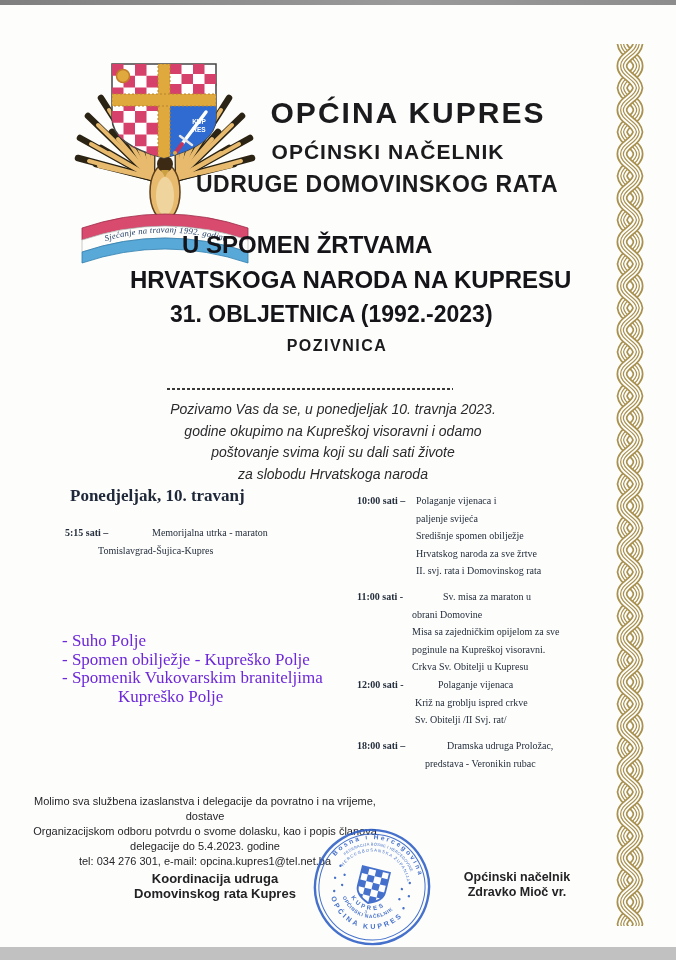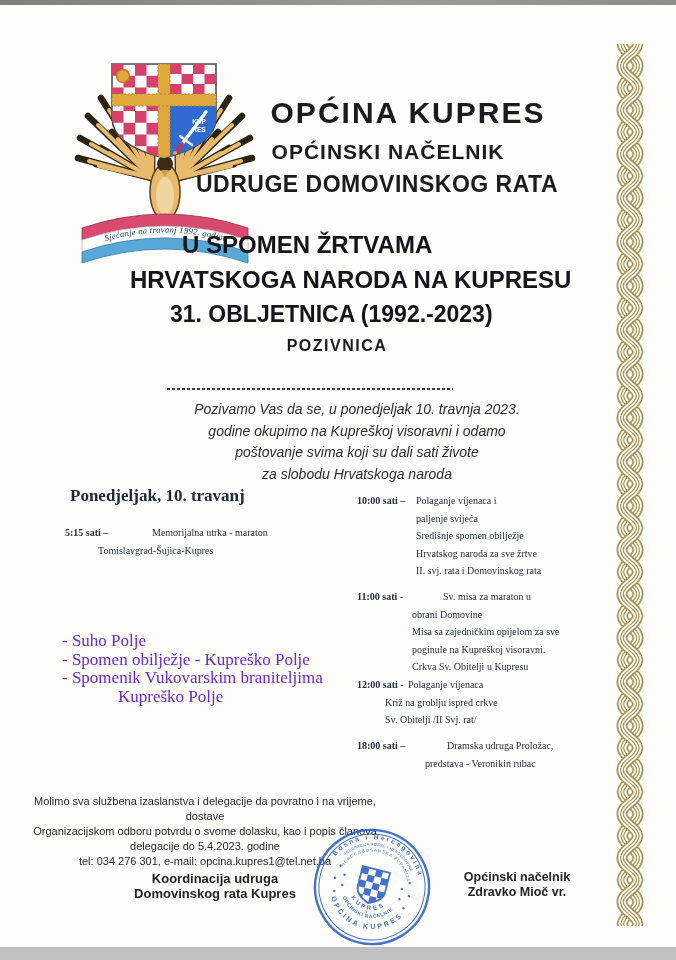--- a/index.html
+++ b/index.html
@@ -18,33 +18,33 @@
   .org1{left:228px;top:96px;width:360px;font-size:30px;letter-spacing:2px;}
   .org2{left:208px;top:140px;width:360px;font-size:21px;letter-spacing:1px;}
   .org3{left:196px;top:171px;width:360px;font-size:23px;letter-spacing:.5px;}
   .mem{font-weight:bold;white-space:nowrap;color:#141419;}
   .mem1{left:182px;top:231px;width:480px;font-size:24px;}
   .mem2{left:130px;top:266px;width:480px;font-size:24px;}
   .mem3{left:170px;top:301px;width:480px;font-size:23px;}
   .poz{left:237px;top:337px;width:200px;text-align:center;font-weight:bold;font-size:16px;letter-spacing:1.5px;}
   .dashes{left:167px;top:388px;width:286px;height:2px;
           background:repeating-linear-gradient(90deg,#3a3a3a 0 3px,transparent 3px 5px);}
-  .invite{left:132px;top:399px;width:450px;text-align:center;font-style:italic;
+  .invite{left:108px;top:399px;width:450px;text-align:center;font-style:italic;
           font-size:14px;line-height:21.5px;color:#2b2b2e;}
   
   .day{left:70px;top:486px;font-family:"Liberation Serif",serif;font-weight:bold;font-size:17px;color:#20293a;white-space:nowrap;}
   .sch{position:absolute;width:320px;font-family:"Liberation Serif",serif;font-size:10px;
        line-height:17.5px;color:#242e3c;}
   .sch .time{position:absolute;left:0;top:0;font-weight:bold;white-space:nowrap;}
   .sch .lines > div{white-space:nowrap;}
   .el1{left:65px;top:524px}.el1 .lines{margin-left:33px}.el1 .lines>div:first-child{padding-left:54px}
   .el2{left:65px;top:586px}.el2 .lines{margin-left:37px}.el2 .lines>div:first-child{padding-left:48px}
   .er1{left:357px;top:492px}.er1 .lines{margin-left:59px}.er1 .lines>div:first-child{}
   .er2{left:357px;top:588px}.er2 .lines{margin-left:55px}.er2 .lines>div:first-child{padding-left:31px}
-  .er3{left:357px;top:676px}.er3 .lines{margin-left:28px}.er3 .lines>div:first-child{padding-left:23px}
+  .er3{left:357px;top:676px}.er3 .lines{margin-left:58px}.er3 .lines>div:first-child{padding-left:23px}
   .er4{left:357px;top:737px}.er4 .lines{margin-left:68px}.er4 .lines>div:first-child{padding-left:22px}
   .locs{left:62px;top:632px;font-family:"Liberation Serif",serif;font-size:17px;line-height:18.5px;color:#6d28d9;}
   .locs div{white-space:nowrap;}
   .locs div:last-child{padding-left:56px;}
   
   .note{left:30px;top:794px;width:350px;text-align:center;font-size:11px;line-height:15px;color:#26262a;}
   .signL{left:115px;top:872px;width:200px;text-align:center;font-weight:bold;font-size:13px;line-height:14.5px;color:#232326;}
   .signR{left:432px;top:870px;width:170px;text-align:center;font-weight:bold;font-size:12.5px;line-height:14.5px;color:#232326;}
 </style>
 </head>

